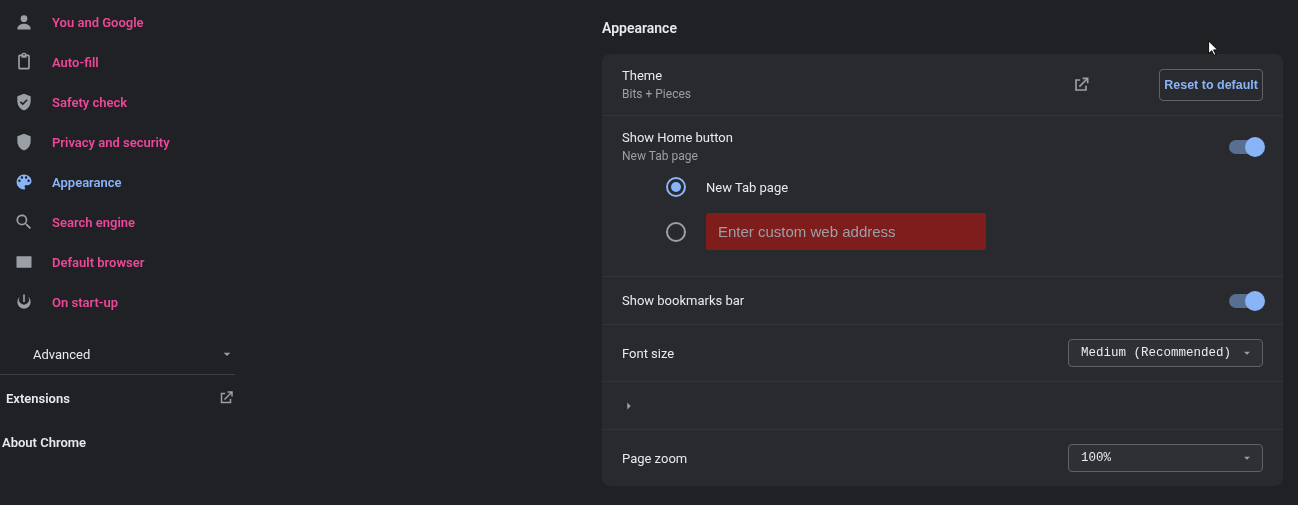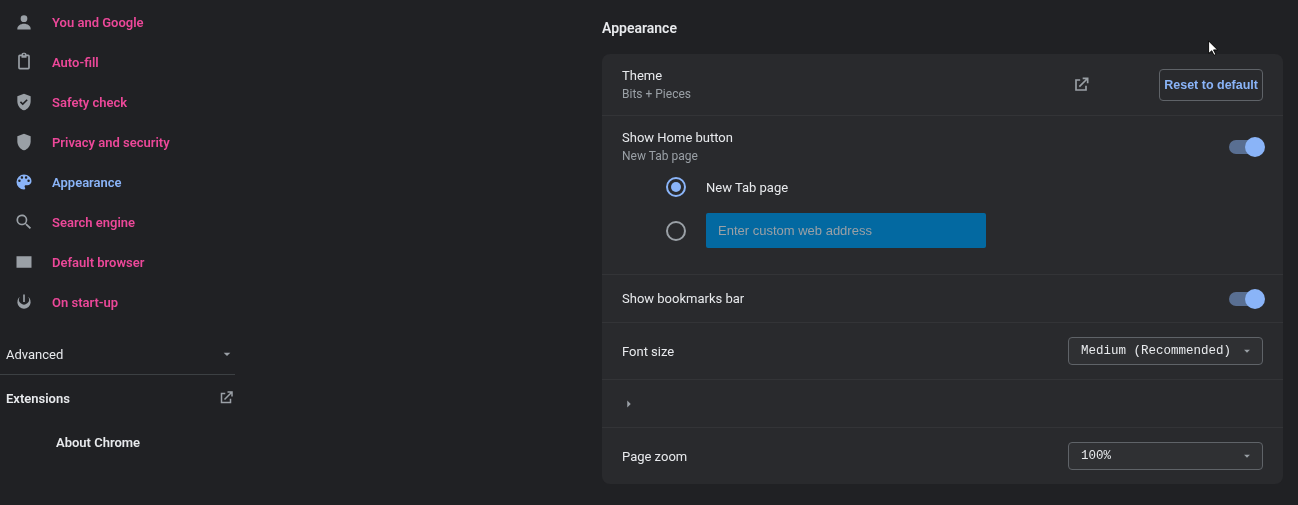--- a/index.html
+++ b/index.html
@@ -33,33 +33,33 @@
   .sidebar-item.selected { color: #8ab4f8; }
   .sidebar-item.selected .icon { color: #8ab4f8; }
   .sidebar-item .lbl { margin-left: 18px; font-size: 13px; font-weight: 600; }
 
   .sidebar-adv {
     margin-top: 12px;
     display: flex; align-items: center; justify-content: space-between;
     padding: 12px 10px 12px 6px;
     cursor: pointer;
   }
-  .sidebar-adv .adv-label { font-size: 13px; color: #e8eaed; }
+  .sidebar-adv .adv-label { font-size: 13px; color: #e8eaed; margin-left: 27px; }
   .sidebar-adv .chev { color: #9aa0a6; }
 
   .hr { height: 1px; background: #3c4043; margin: 0 0 0 0; width: 235px; }
 
   .sidebar-ext {
     display: flex; align-items: center; justify-content: space-between;
     padding: 14px 10px 14px 6px;
     cursor: pointer;
   }
   .sidebar-ext .ext-icon { color: #9aa0a6; }
 
-  .sidebar-about { padding: 14px 20px; cursor: pointer; margin-left: 36px; }
+  .sidebar-about { padding: 14px 2px; cursor: pointer; }
 
   
   .main { flex: 1; position: relative; }
   
   .title-inner { position: absolute; left: 357px; top: 20px; font-size: 14px; font-weight: 600; color: #e8eaed; }
 
   .panel {
     position: absolute;
     left: 357px; top: 54px;
     width: 681px;
@@ -131,24 +131,24 @@
   }
   .radio.checked { border-color: #8ab4f8; }
   .radio.checked::after {
     content: ""; position: absolute;
     left: 3px; top: 3px; width: 10px; height: 10px;
     border-radius: 50%; background: #8ab4f8;
   }
   .radio-label { font-size: 13px; color: #e8eaed; }
 
   .addr-input {
-    background: #0369a1;
+    background: #7f1d1d;
     border: none;
     color: #e8eaed;
-    font-size: 13px;
+    font-size: 15px;
     padding: 10px 12px;
     width: 280px;
     border-radius: 2px;
   }
   .addr-input::placeholder { color: #9aa0a6; }
 
   
   .select {
     background: #2f3033;
     border: 1px solid #5f6368;

